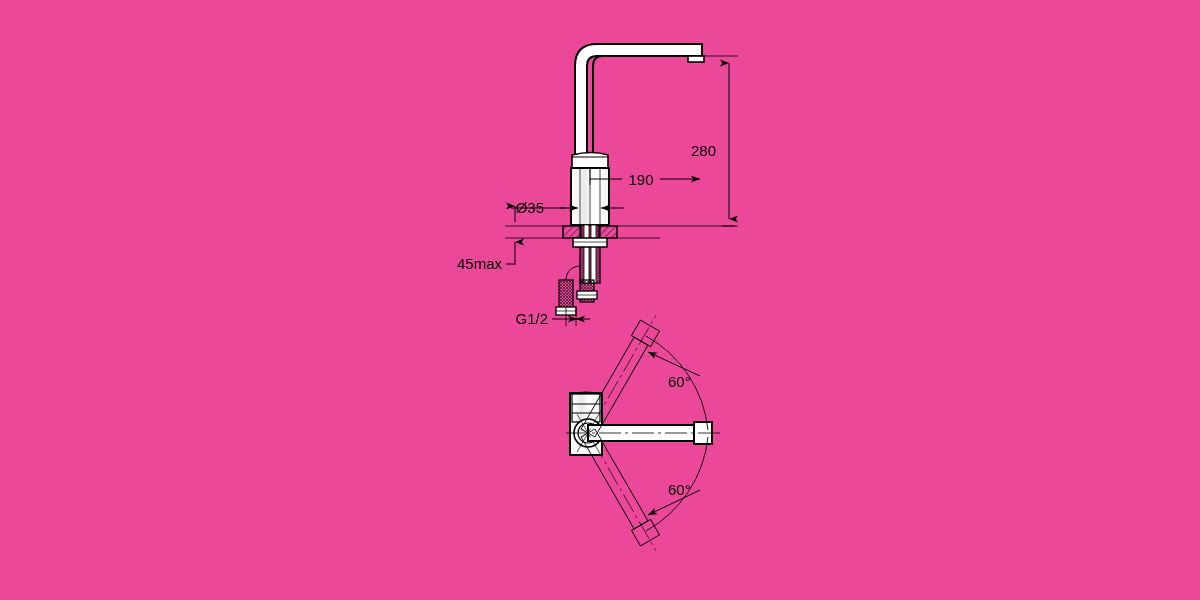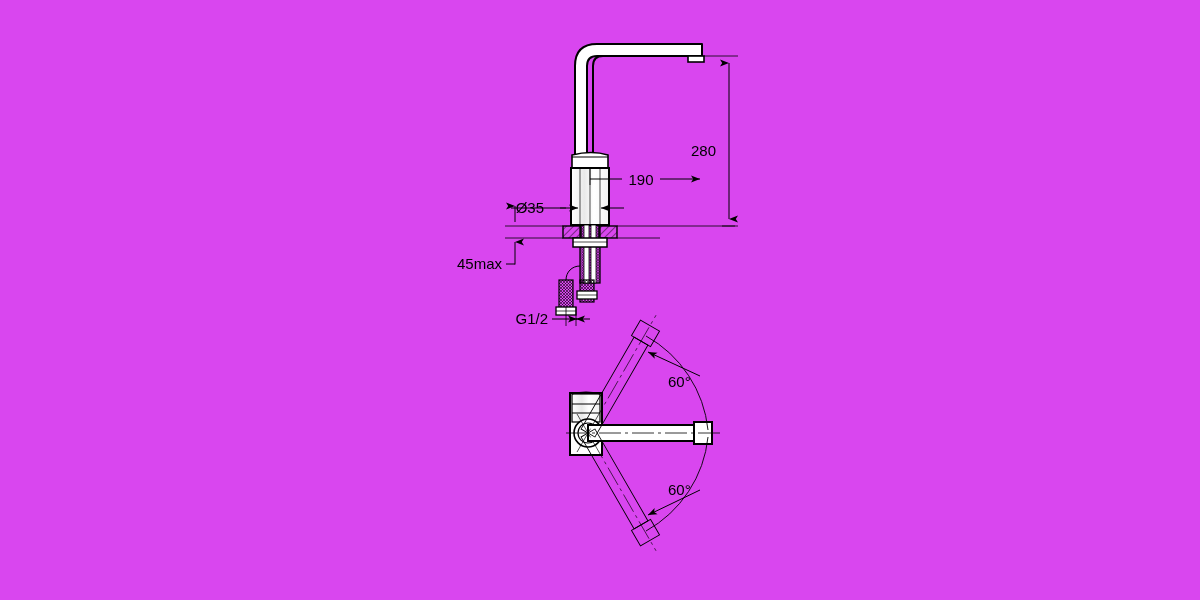--- a/index.html
+++ b/index.html
@@ -10,21 +10,21 @@
   body {
     width: 1200px;
     height: 600px;
     font-family: "Liberation Sans", sans-serif;
     overflow: hidden;
   }
   #drawing-root {
     position: relative;
     width: 1200px;
     height: 600px;
-    background: #d946ef;
+    background: #ec4899;
   }
   svg#technical-drawing {
     display: block;
     width: 1200px;
     height: 600px;
   }
   .dim-text {
     font-family: "Liberation Sans", sans-serif;
     font-size: 15px;
     fill: #000000;

